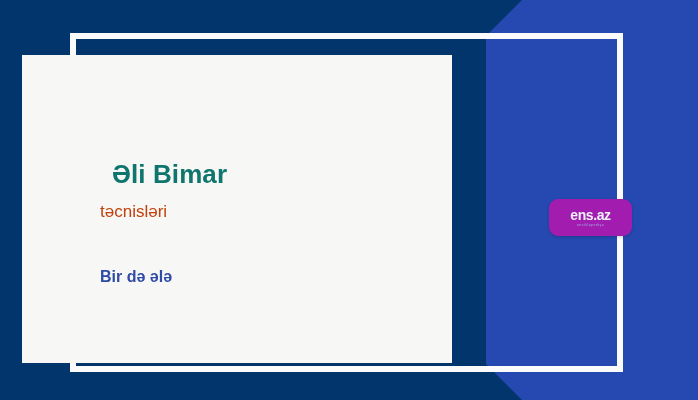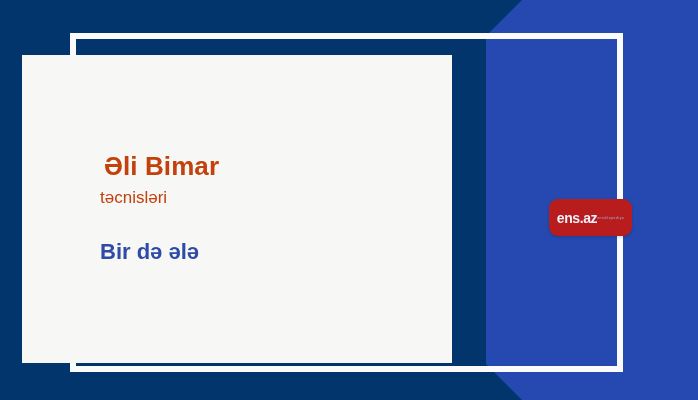--- a/index.html
+++ b/index.html
@@ -52,55 +52,55 @@
   }
 
   .card-body {
     position: absolute;
     left: 78px;
     top: 92px;
     right: 16px;
   }
 
   .title {
-    margin: 4px;
+    margin: 12px;
     font-size: 26px;
     font-weight: bold;
     line-height: 1.18;
-    color: #c2410c;
+    color: #0f766e;
     letter-spacing: 0.1px;
   }
 
   .subtitle {
     margin: 6px 0 0 0;
     font-size: 17px;
     font-weight: normal;
     line-height: 1.2;
     color: #c2410c;
   }
 
   .tagline {
-    margin: 31px 0 0 0;
-    font-size: 22px;
+    margin: 45px 0 0 0;
+    font-size: 16px;
     font-weight: bold;
     line-height: 1.2;
     color: #2e4ba5;
   }
 
   
   .badge {
     position: absolute;
     left: 549px;
     top: 199px;
     width: 83px;
     height: 37px;
     border-radius: 9px;
-    background: #b91c1c;
+    background: #a21caf;
     display: flex;
-    flex-direction: row;
+    flex-direction: column;
     align-items: center;
     justify-content: center;
     box-shadow: 0 1px 3px rgba(0, 0, 0, 0.18);
   }
 
   .badge-wordmark {
     font-size: 14px;
     font-weight: bold;
     letter-spacing: -0.4px;
     color: #eef2fb;

